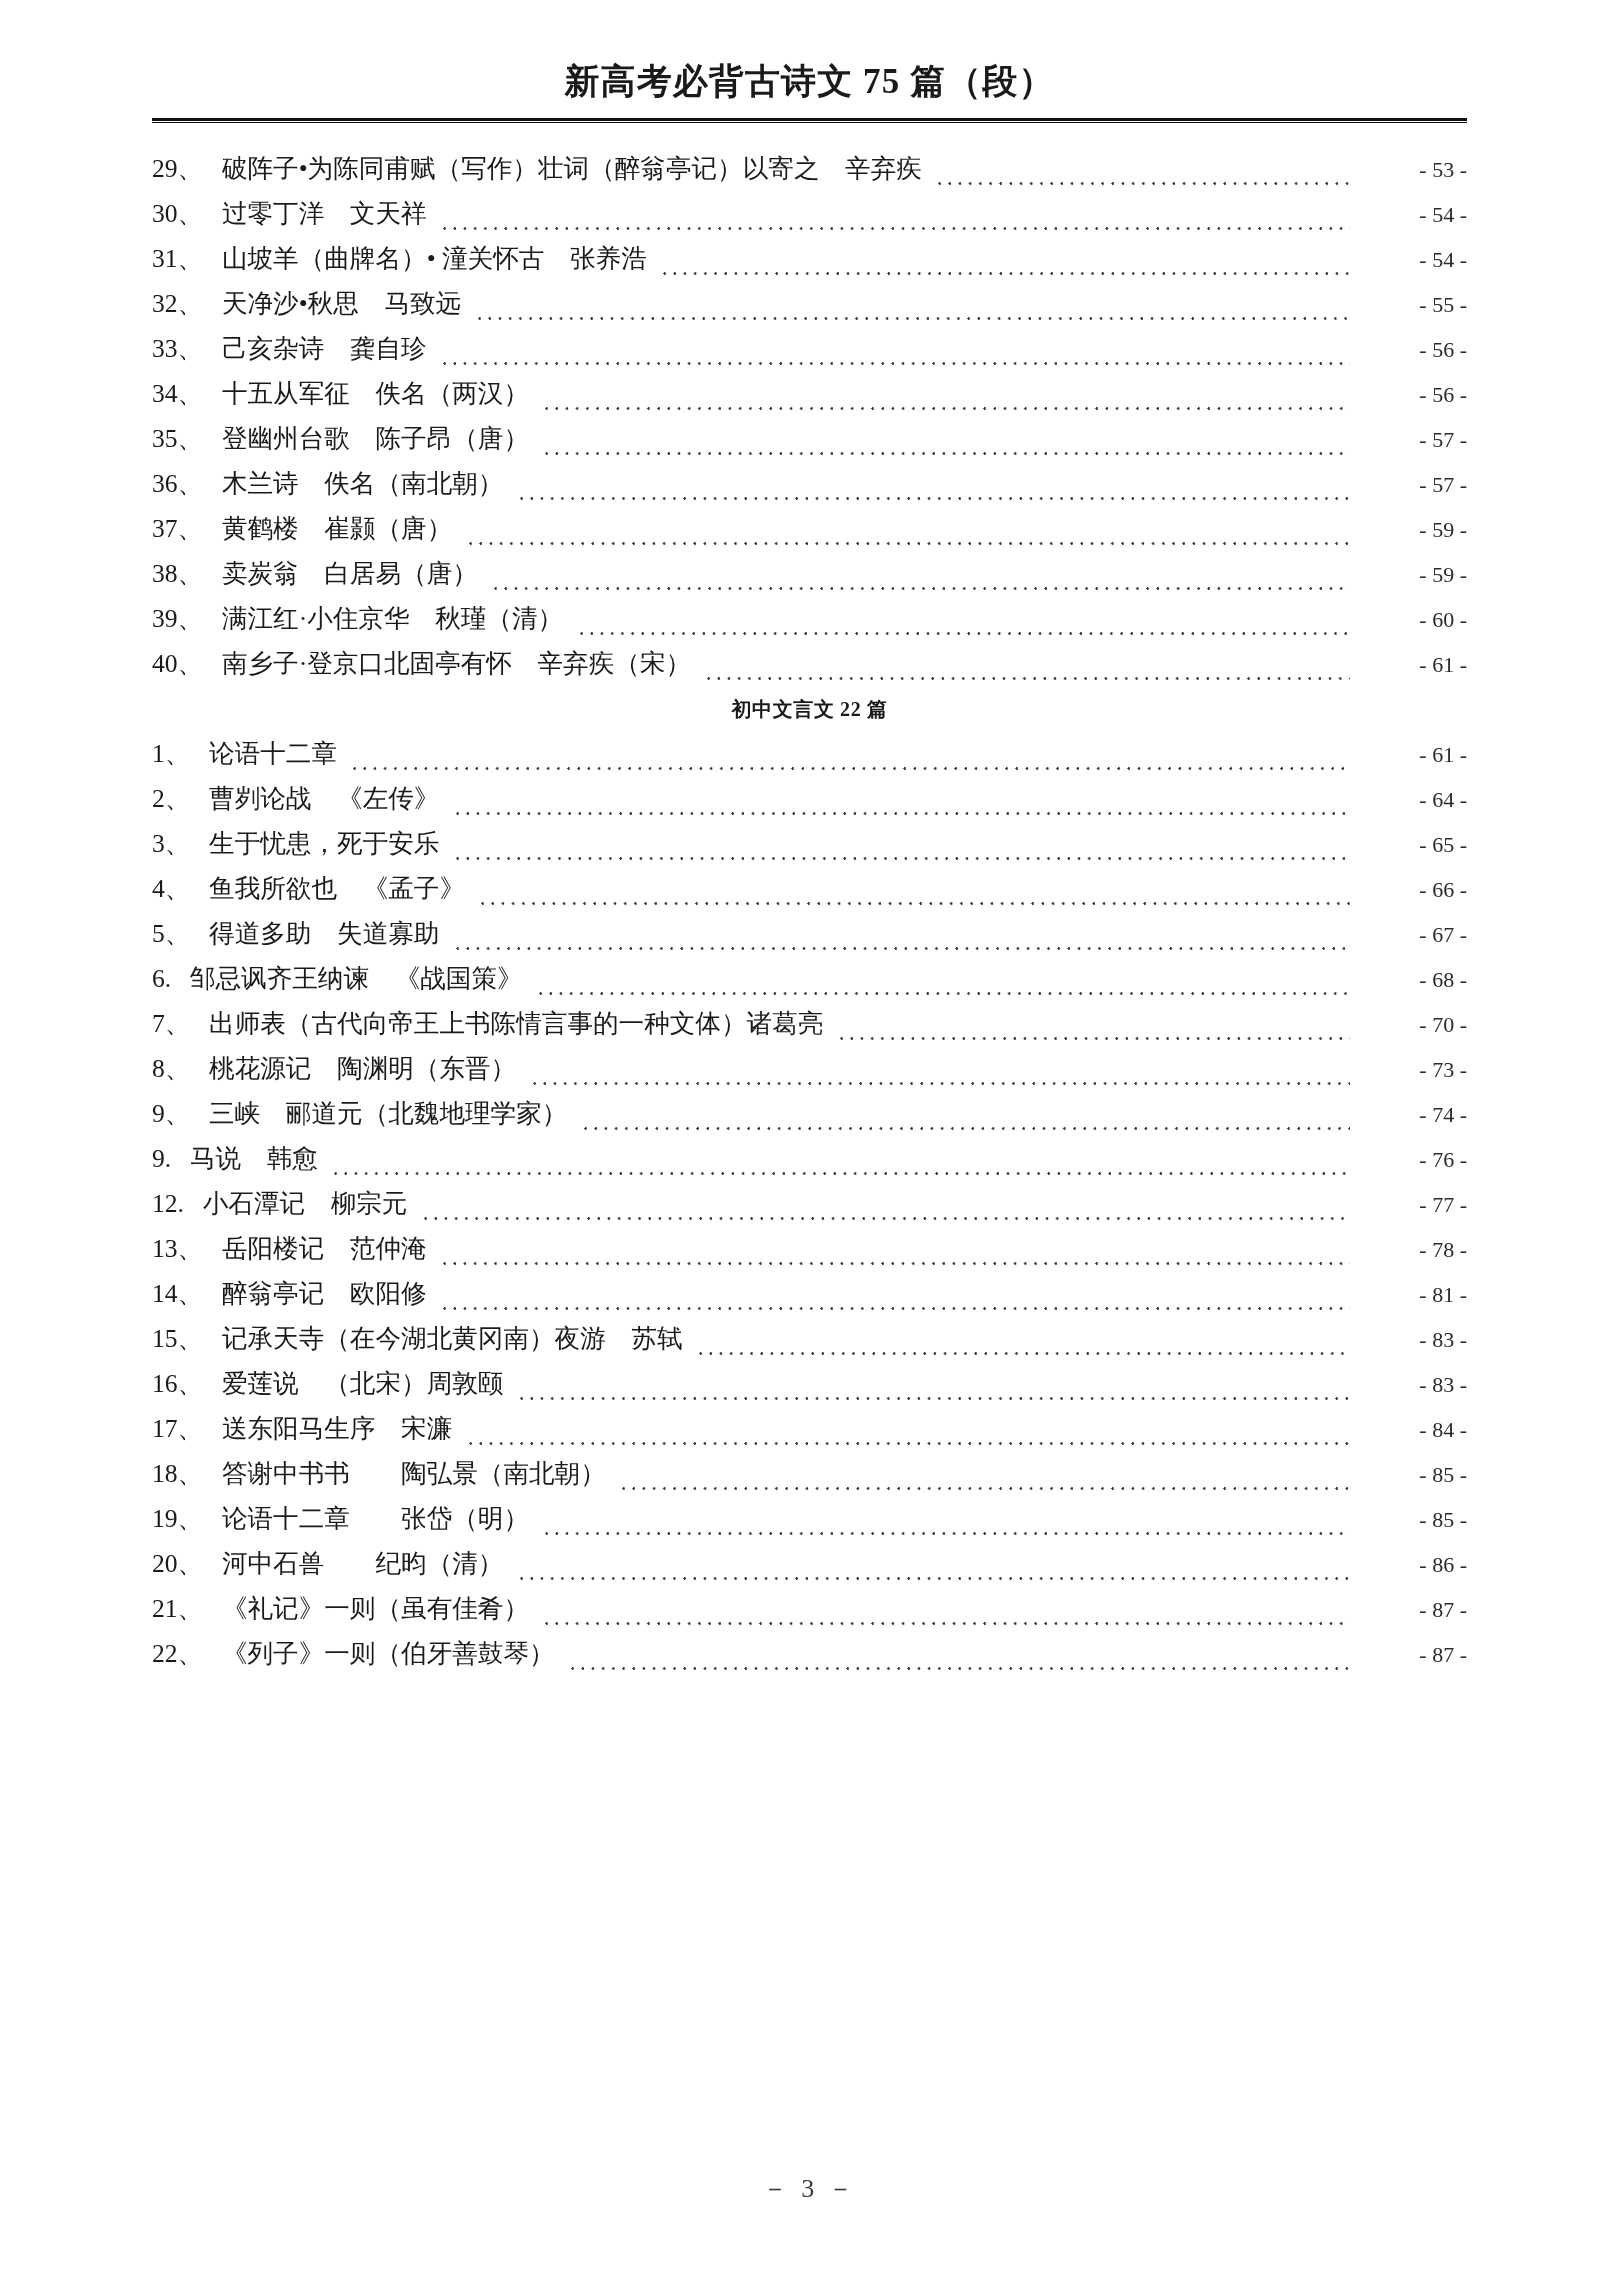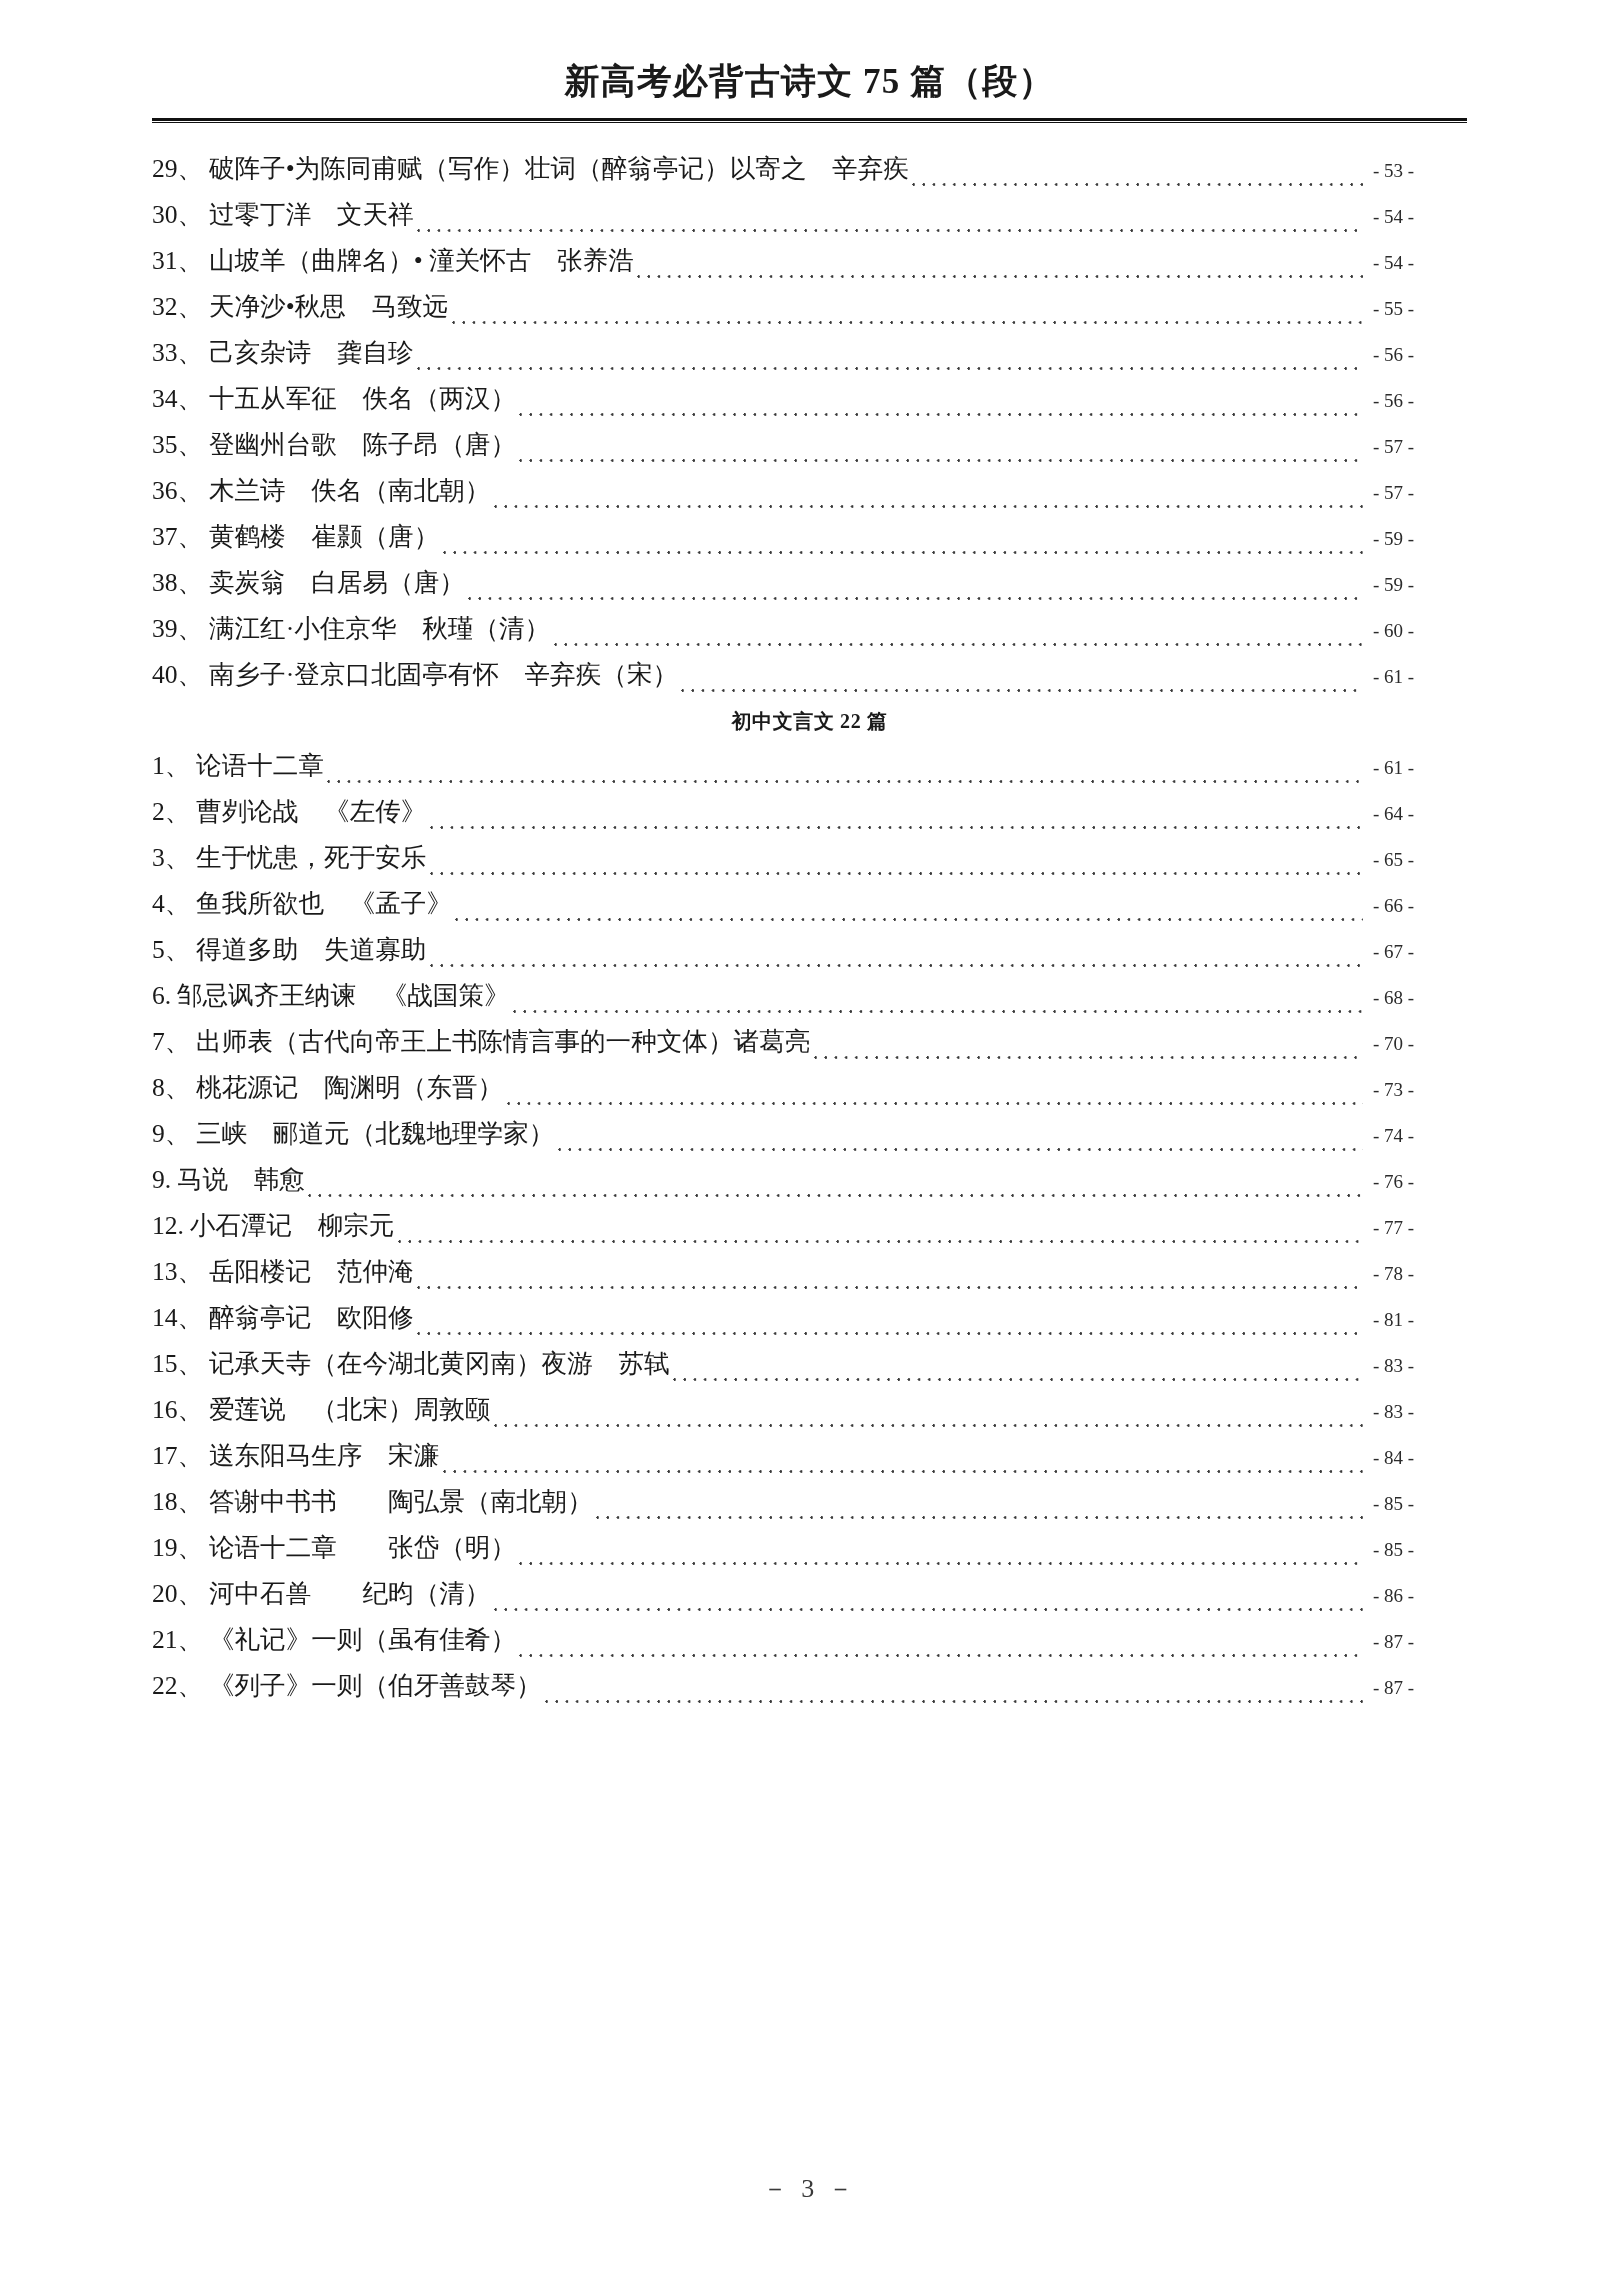--- a/index.html
+++ b/index.html
@@ -65,20 +65,21 @@
     width: 1315px;
   }
 
   .entry {
     display: flex;
     align-items: baseline;
     width: 100%;
     font-size: 25.6px;
     line-height: 44px;
     white-space: nowrap;
+    gap: 13px;
   }
   .entry .num {
     flex: 0 0 auto;
     padding-right: 5.7px;
     font-family: "Liberation Serif", "DejaVu Serif", serif;
   }
   .entry .title {
     flex: 0 0 auto;
     padding-right: 3.4px;
   }
@@ -98,22 +99,23 @@
     right: 0;
     bottom: 5.7px;
     height: 3.4px;
     background-image: radial-gradient(circle at 1.7px 1.7px, #3a3a3a 1.2px, rgba(0,0,0,0) 1.5px);
     background-size: 10.2px 3.4px;
     background-repeat: repeat-x;
   }
   .entry .pageno {
     flex: 0 0 auto;
     width: 94px;
+    text-align: right;
     padding-left: 10.2px;
-    font-size: 19px;
+    font-size: 22px;
     color: #2b2b2b;
   }
 
   
   .entry.tight .leader {
     flex: 0 0 26px;
   }
   .entry.tight .spacer {
     flex: 1 1 auto;
   }

